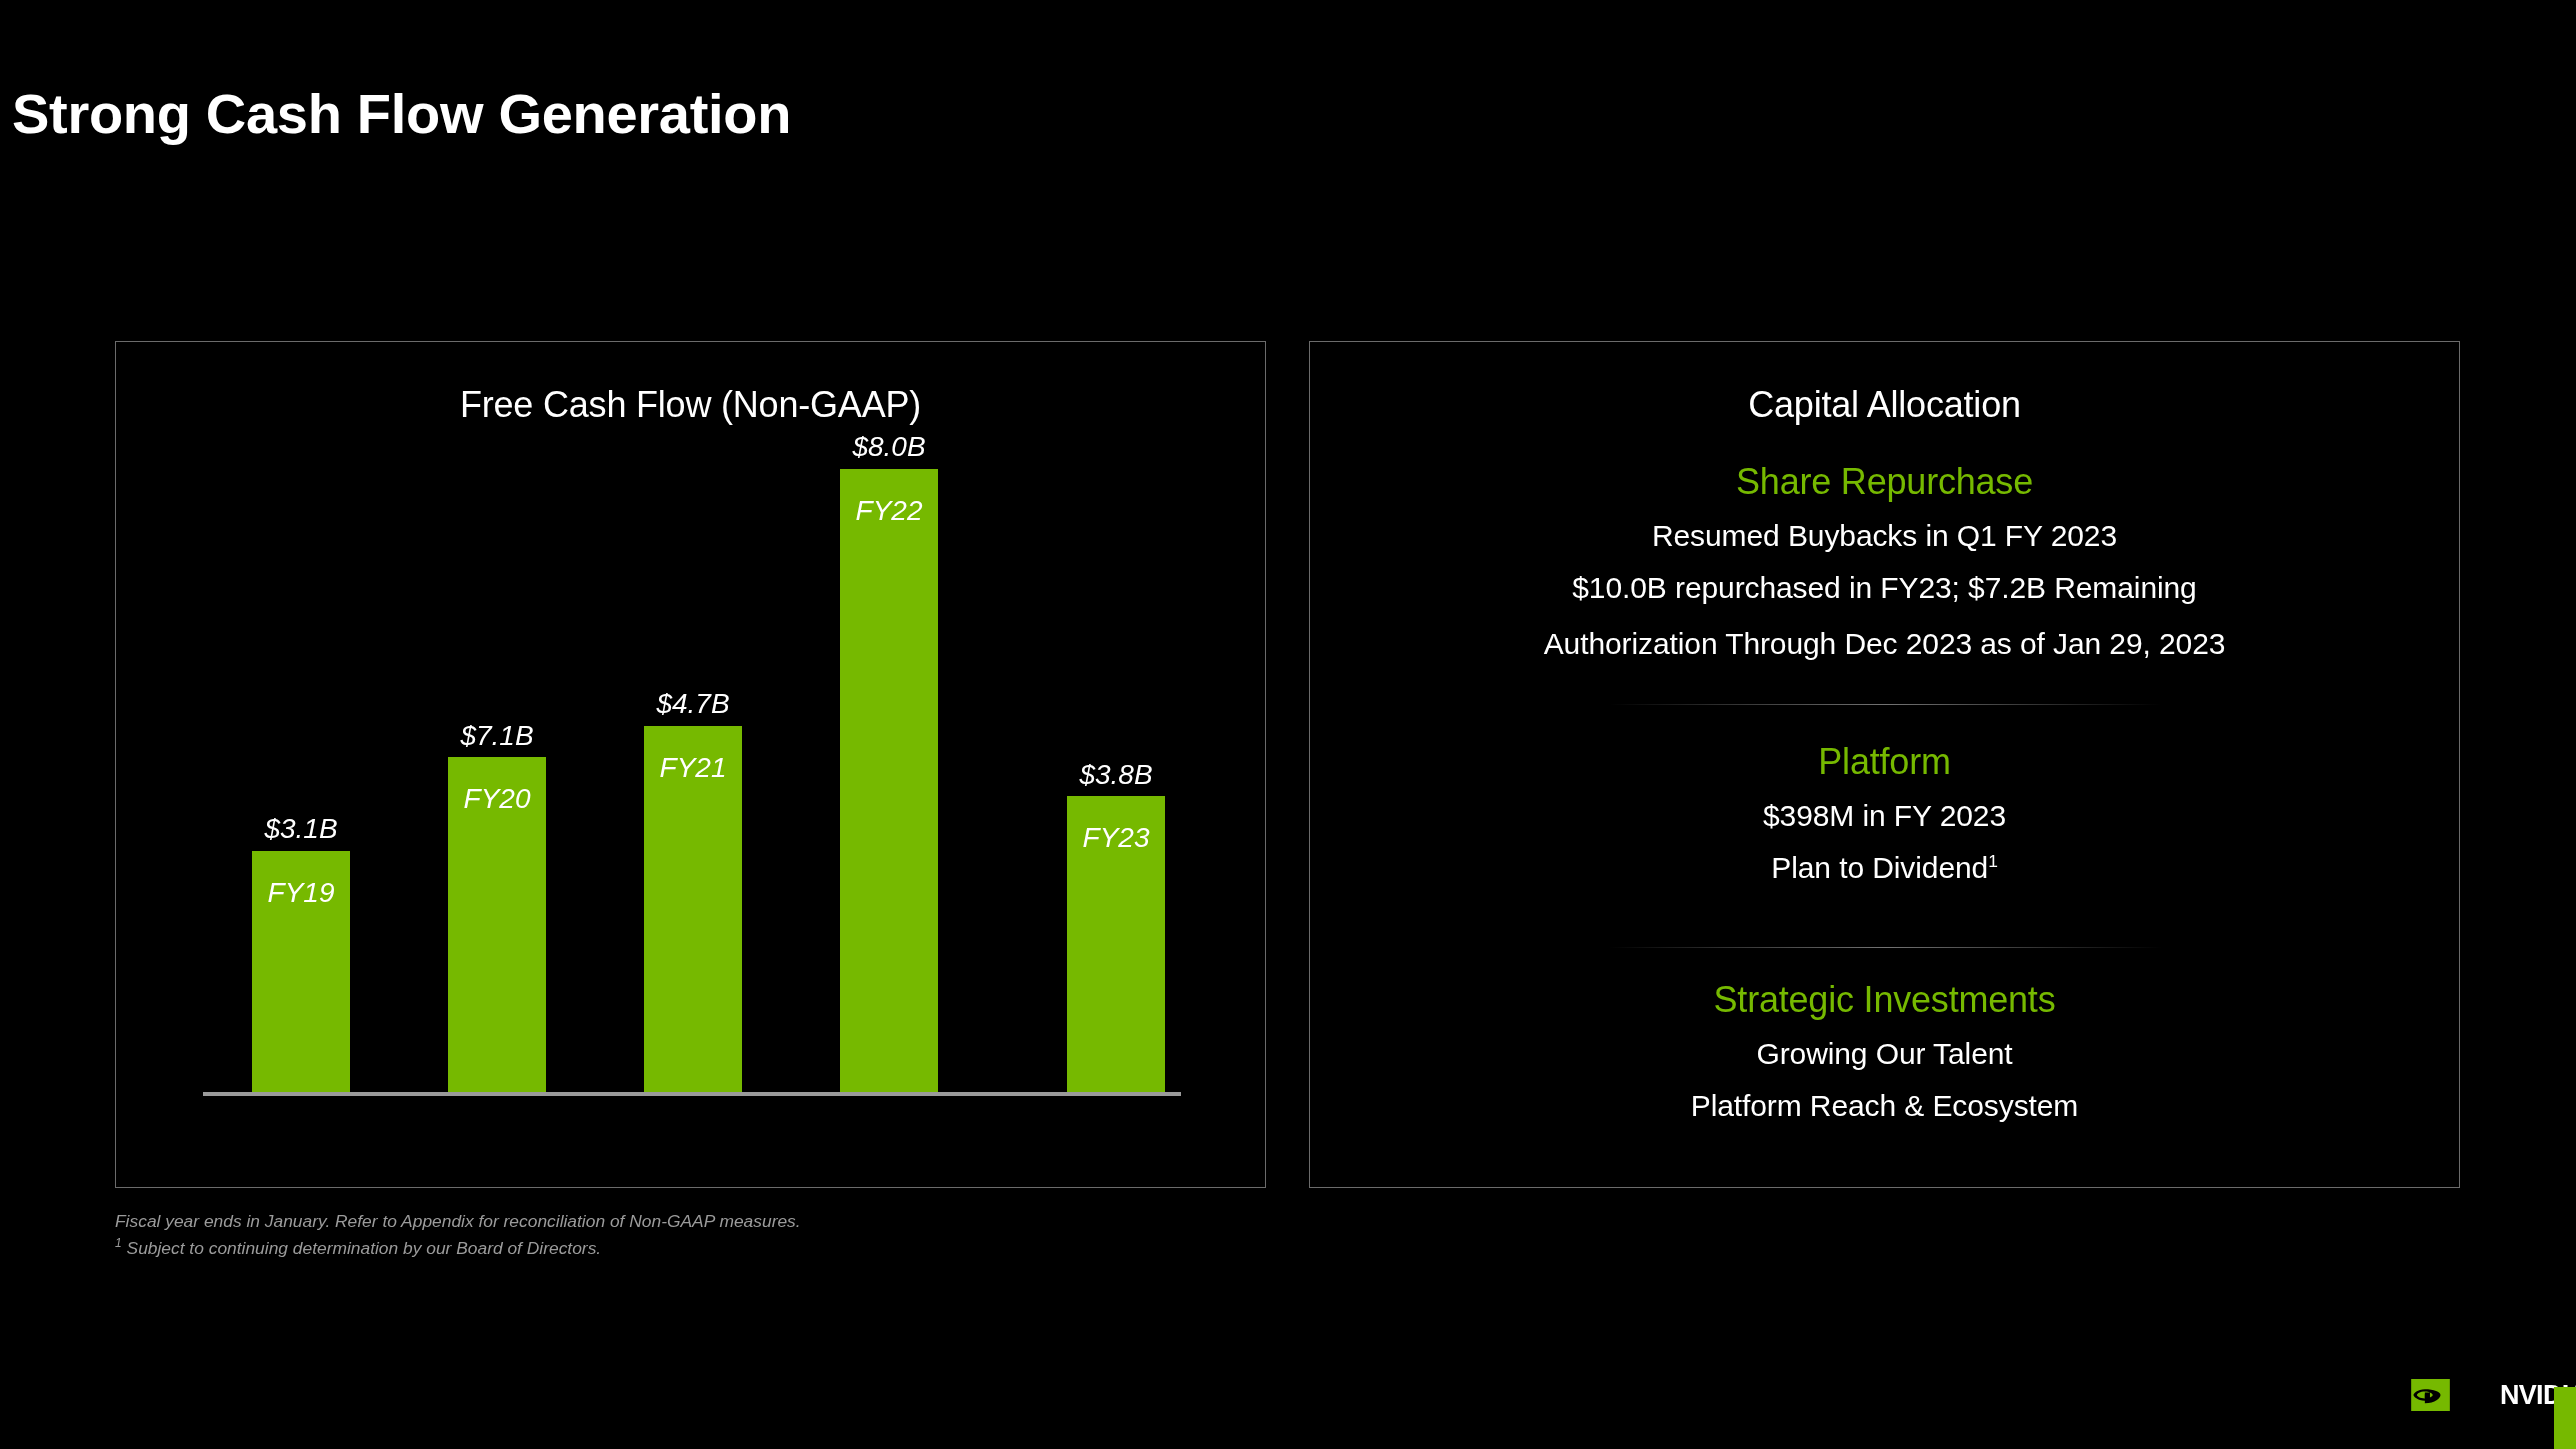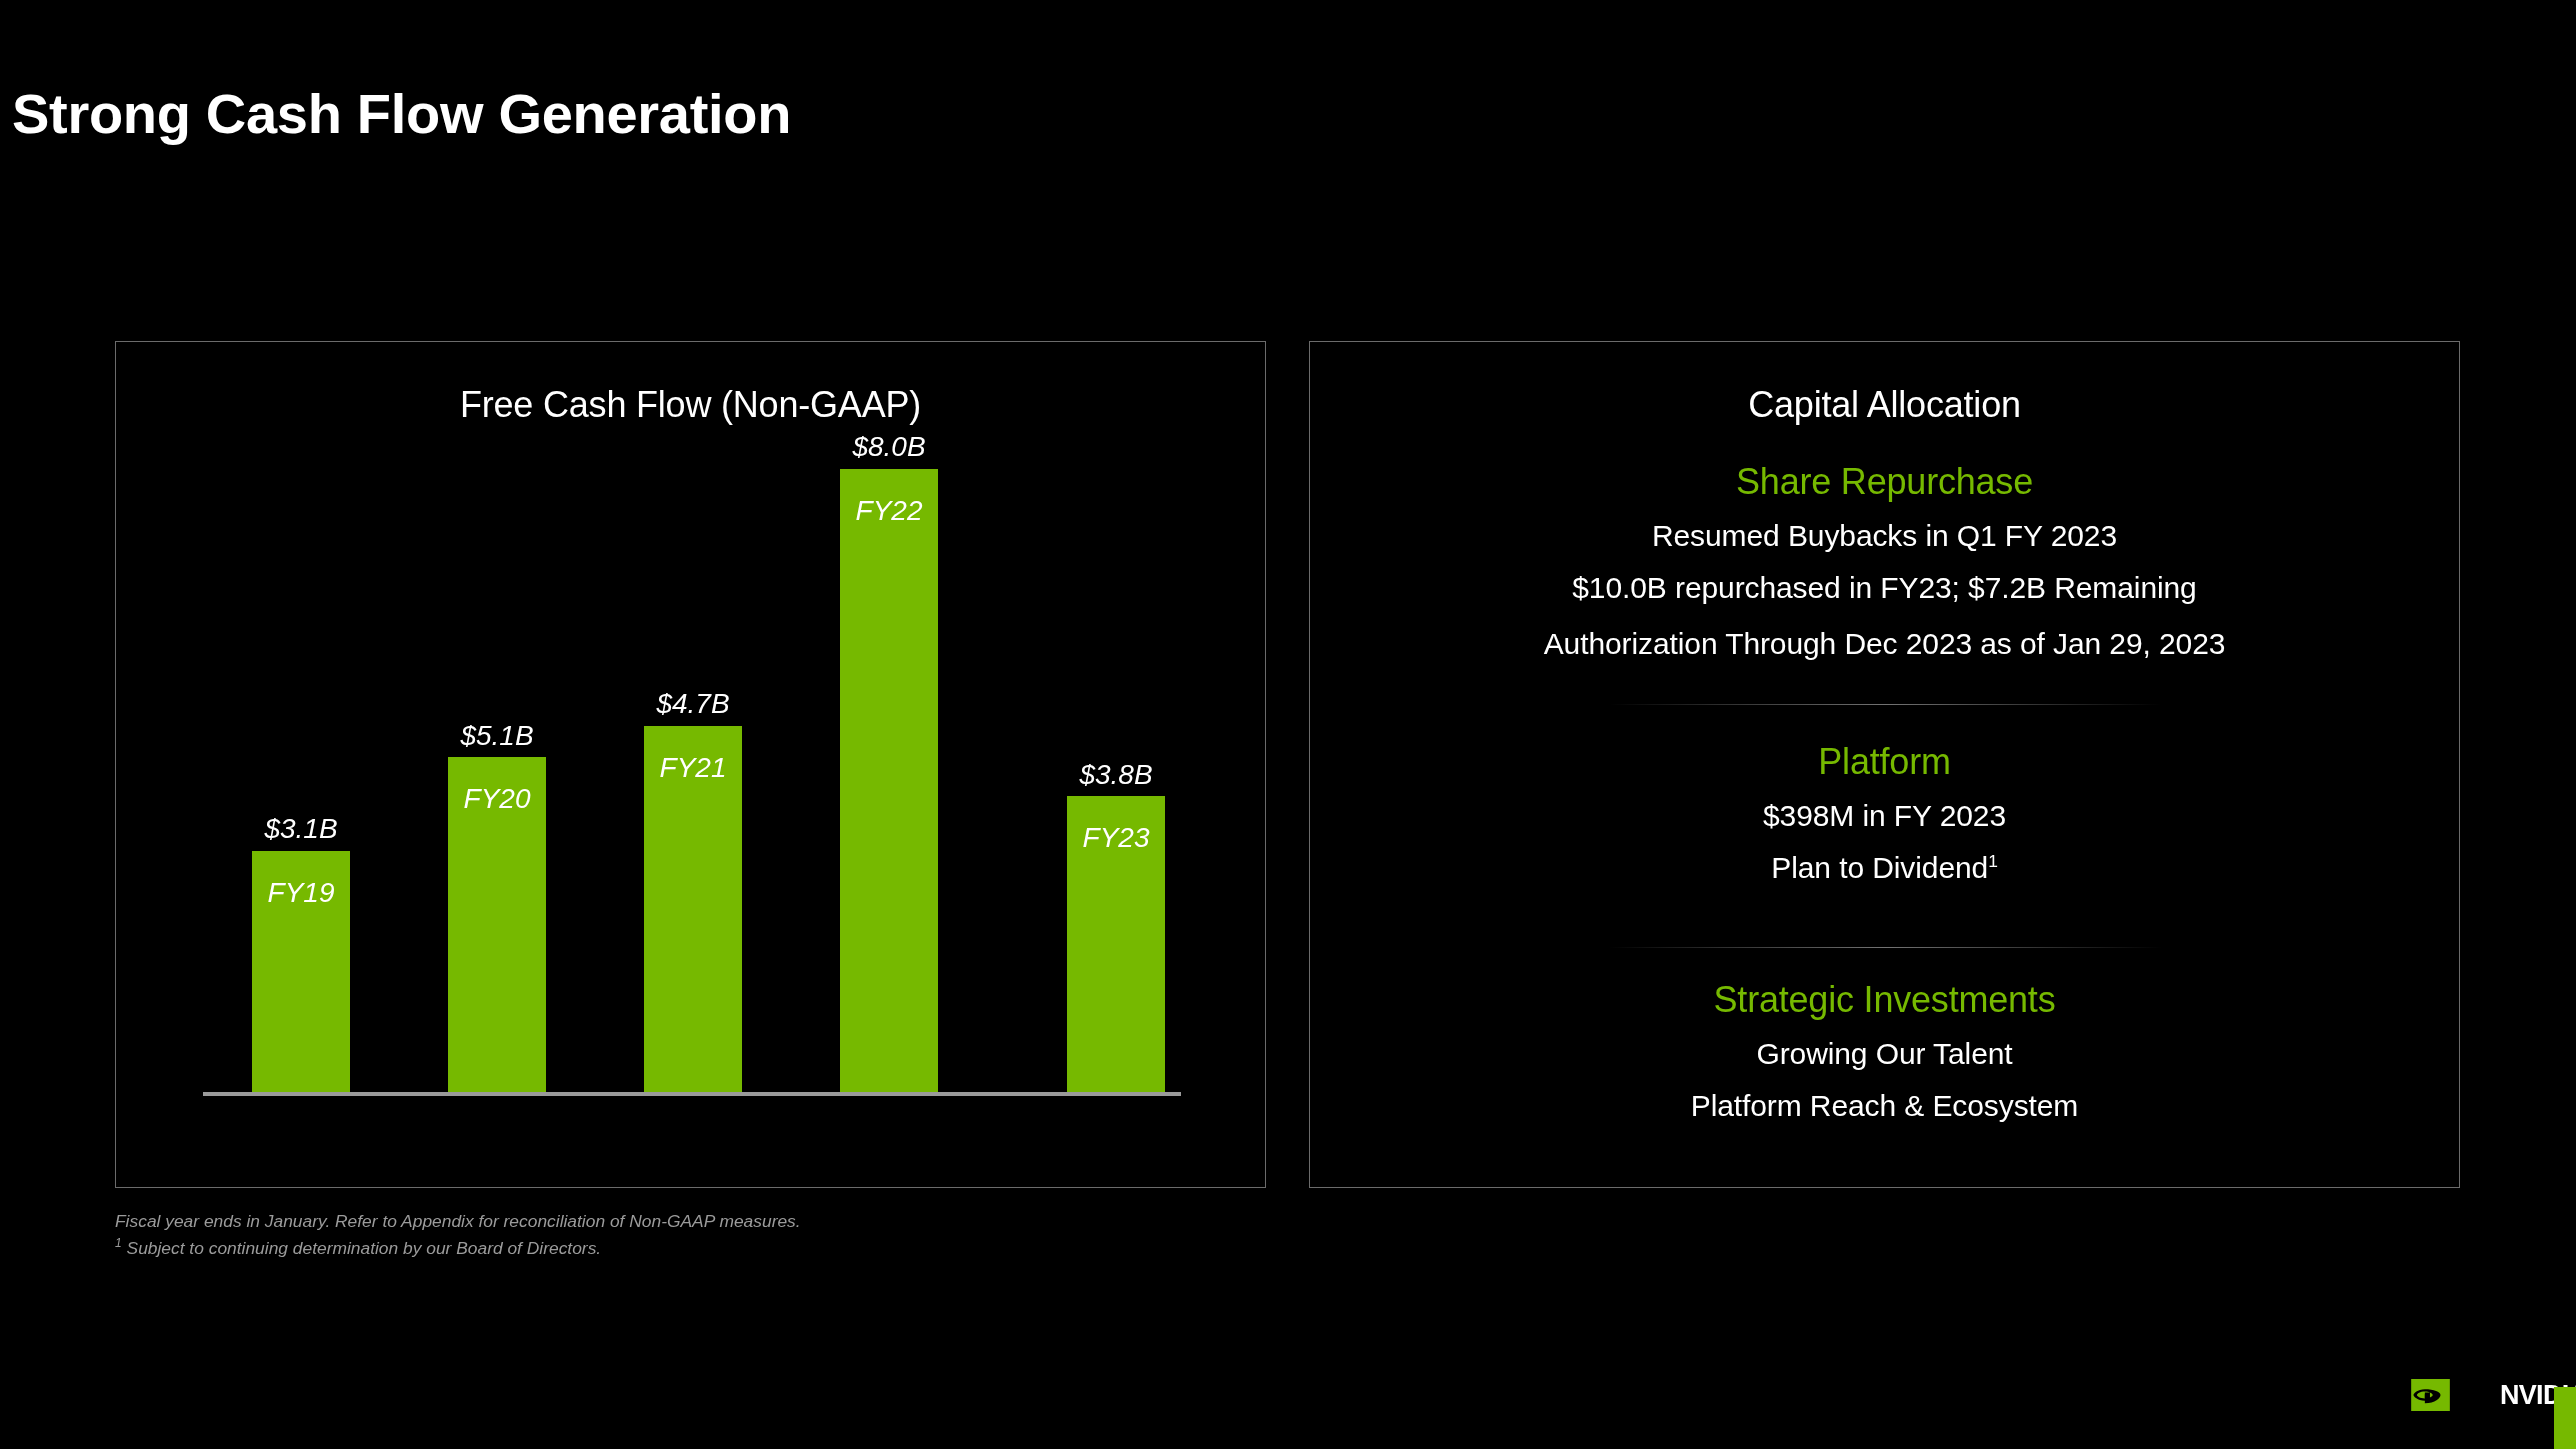--- a/index.html
+++ b/index.html
@@ -171,21 +171,21 @@
   <div id="plot-area">
     <div id="axis-line" style="background: rgb(154, 154, 154);"></div>
 
     <div class="bar-slot" style="left: 49px; height: 241px;">
       <div class="bar-value" style="bottom: 247px;">$3.1B</div>
       <div class="bar-rect" style="height: 241px; background: rgb(118, 185, 0);"></div>
       <div class="tick-label">FY19</div>
     </div>
 
     <div class="bar-slot" style="left: 245px; height: 335px;">
-      <div class="bar-value" style="bottom: 340px;">$5.1B</div>
+      <div class="bar-value" style="bottom: 340px;">$7.1B</div>
       <div class="bar-rect" style="height: 335px; background: rgb(118, 185, 0);"></div>
       <div class="tick-label">FY20</div>
     </div>
 
     <div class="bar-slot" style="left: 441px; height: 366px;">
       <div class="bar-value" style="bottom: 372px;">$4.7B</div>
       <div class="bar-rect" style="height: 366px; background: rgb(118, 185, 0);"></div>
       <div class="tick-label">FY21</div>
     </div>
 

